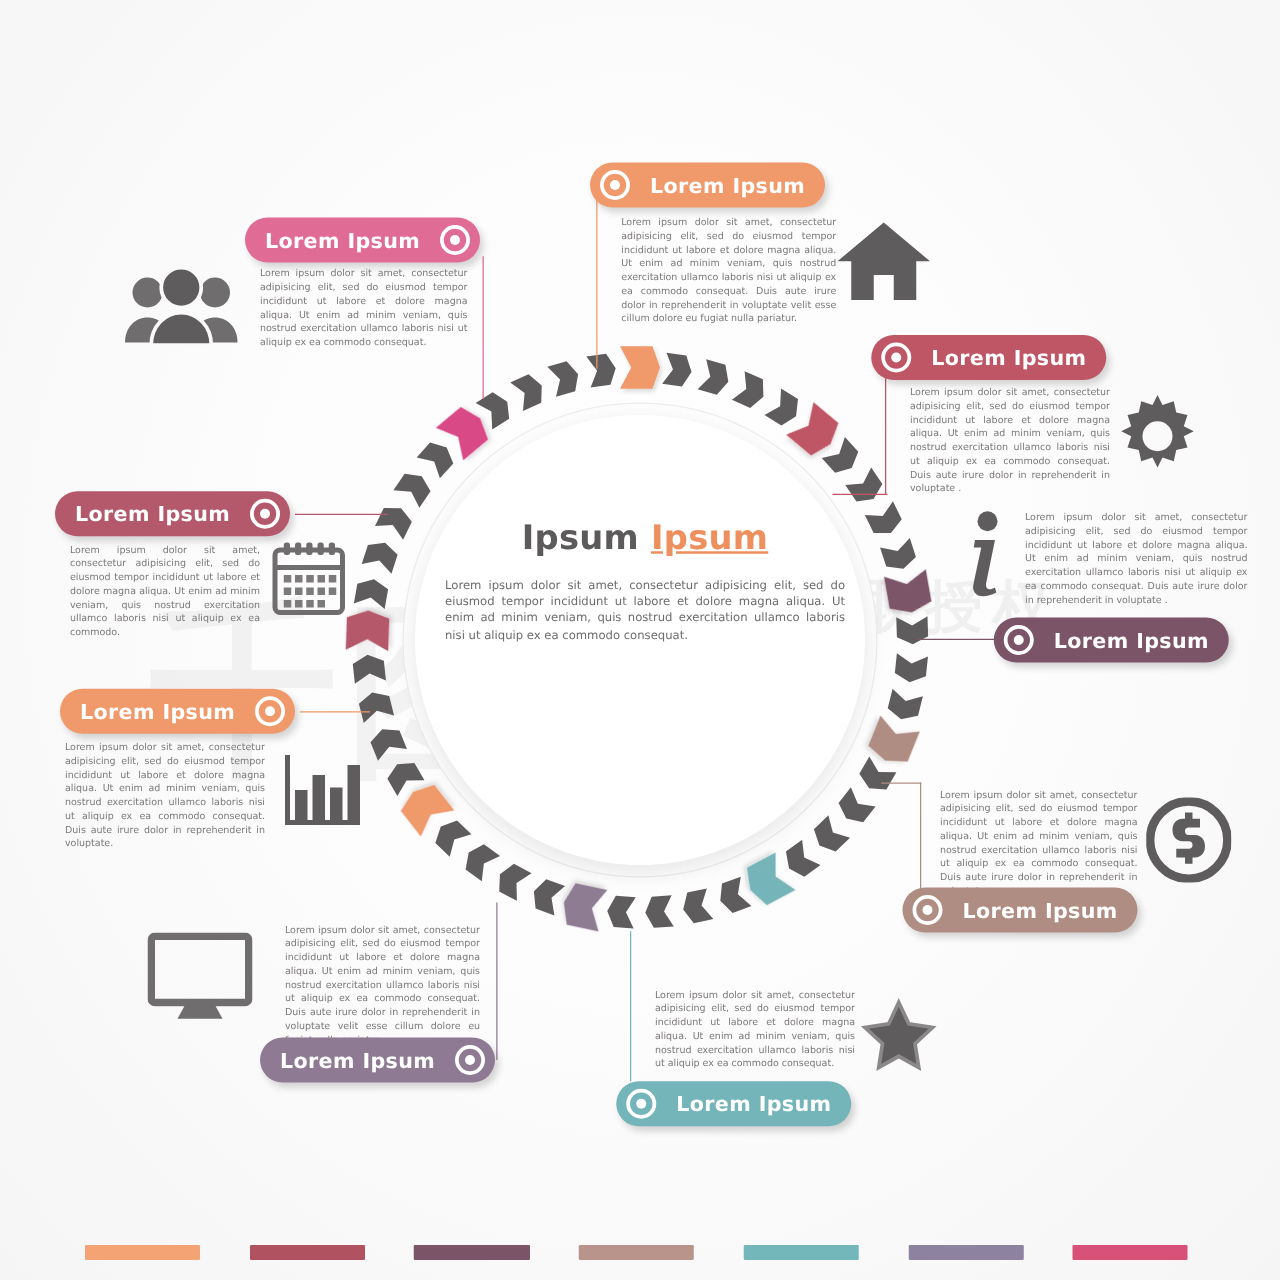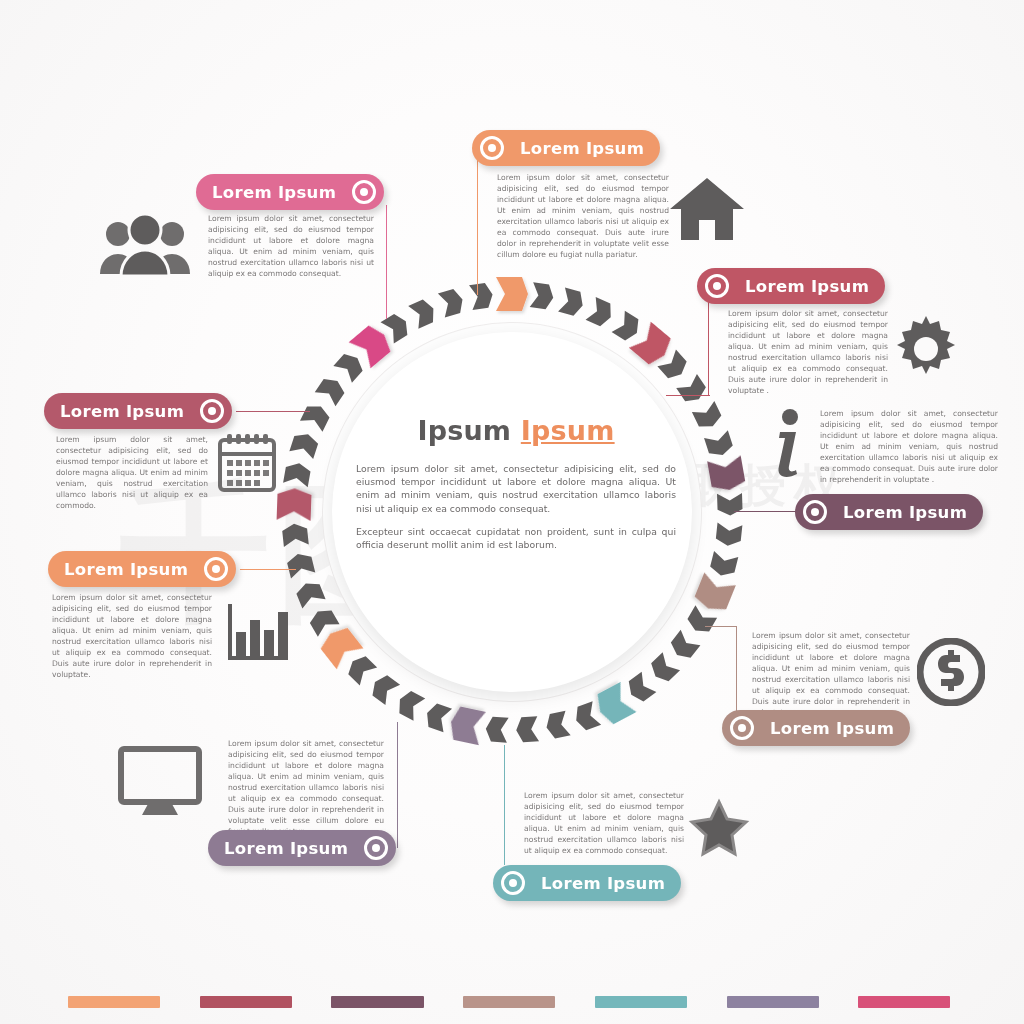--- a/index.html
+++ b/index.html
@@ -214,21 +214,20 @@
         <path d="M -11 -12.5 L 5 -12.5 L 11 0 L 5 12.5 L -11 12.5 L -4 0 Z" fill="#5e5c5c"></path>
       </g>
     </svg>
 
   <div class="ring-center"></div>
   <div class="center-content">
     <div class="center-title">
       <span>Ipsum </span><span class="hl">Ipsum</span>
     </div>
     <p class="center-p">Lorem ipsum dolor sit amet, consectetur adipisicing elit, sed do eiusmod tempor incididunt ut labore et dolore magna aliqua. Ut enim ad minim veniam, quis nostrud exercitation ullamco laboris nisi ut aliquip ex ea commodo consequat.</p>
-    <p class="center-p">Excepteur sint occaecat cupidatat non proident, sunt in culpa qui officia deserunt mollit anim id est laborum.</p>
   </div>
 
   <div class="conn" style="left:477px;top:160px;width:1.4px;height:135px;background:#f0996a;"></div>
   <div class="pill icon-left" style="left:472px;top:130px;background:#f0996a;">
     <span class="knob" style="border-color:#fff;">
         <i></i>
       </span>
     <span class="txt">Lorem Ipsum</span>
   </div>
   <div class="copy" style="left:497px;top:172px;width:172px;">Lorem ipsum dolor sit amet, consectetur adipisicing elit, sed do eiusmod tempor incididunt ut labore et dolore magna aliqua. Ut enim ad minim veniam, quis nostrud exercitation ullamco laboris nisi ut aliquip ex ea commodo consequat. Duis aute irure dolor in reprehenderit in voluptate velit esse cillum dolore eu fugiat nulla pariatur.</div>

